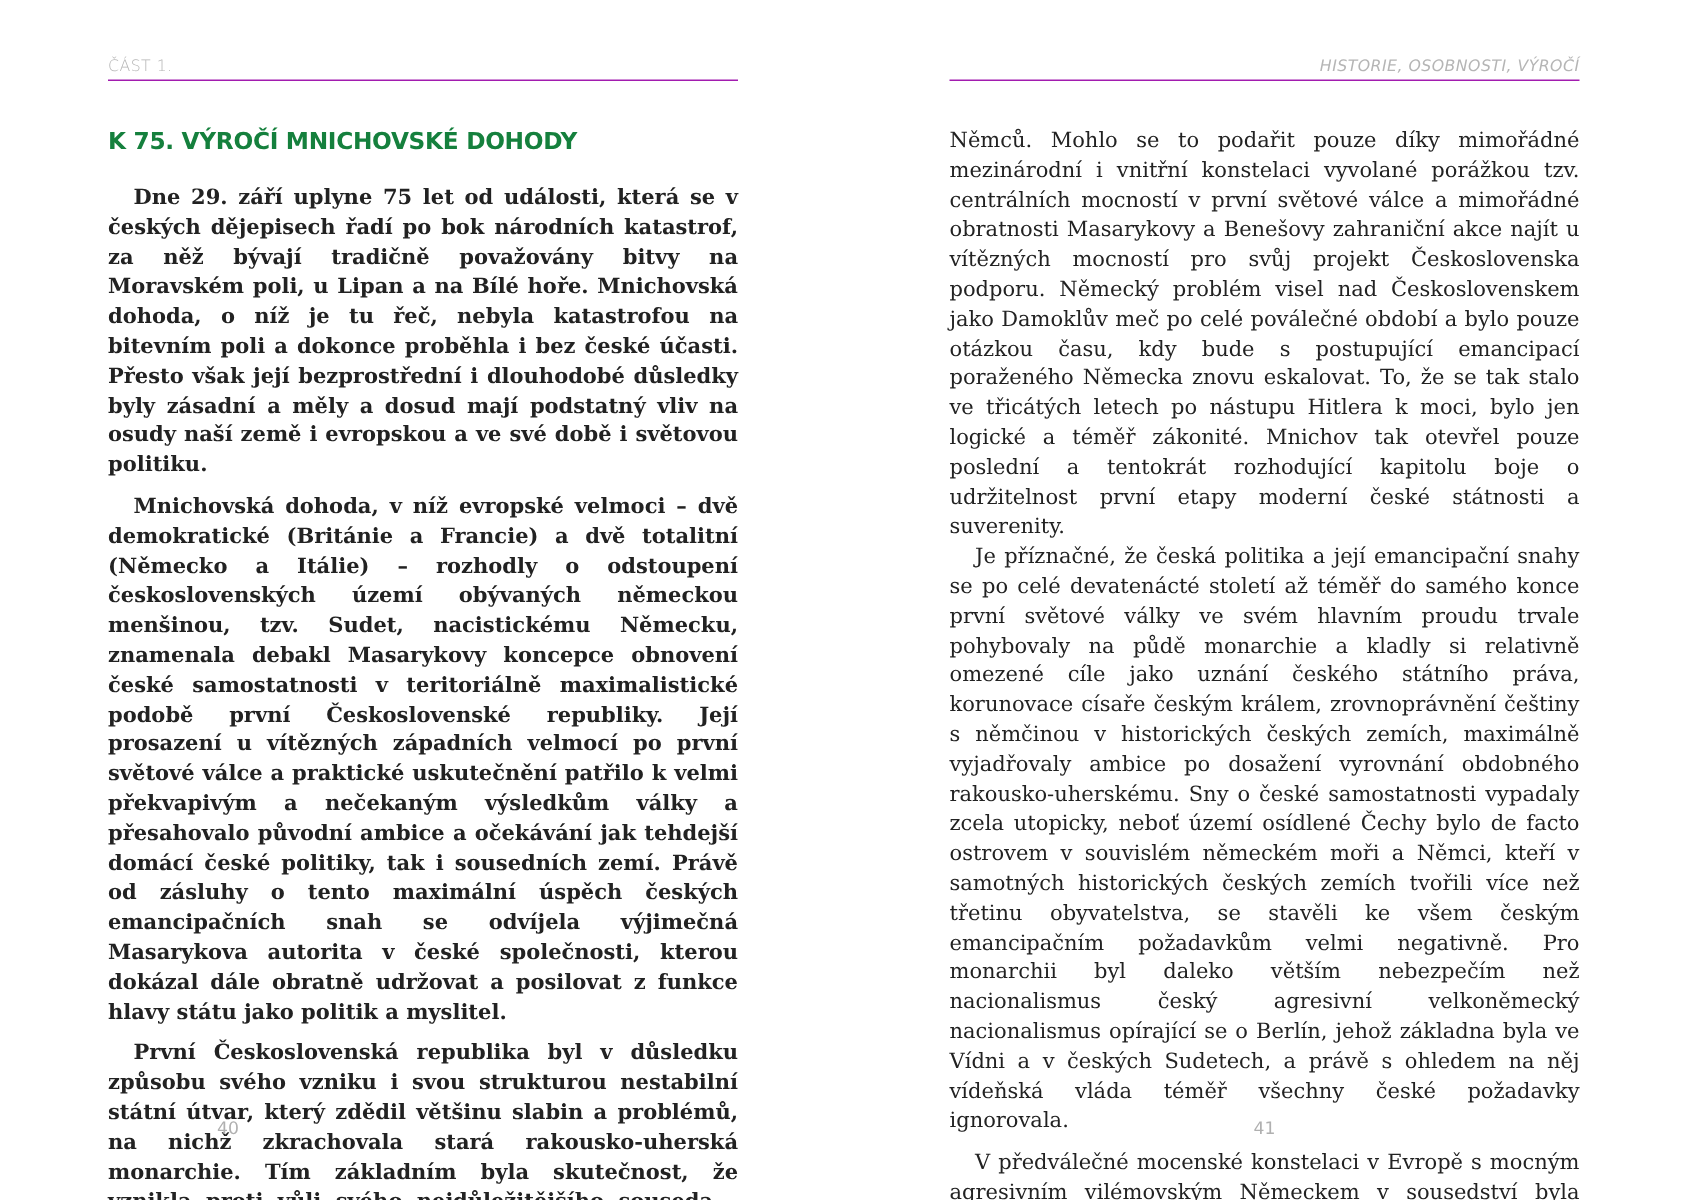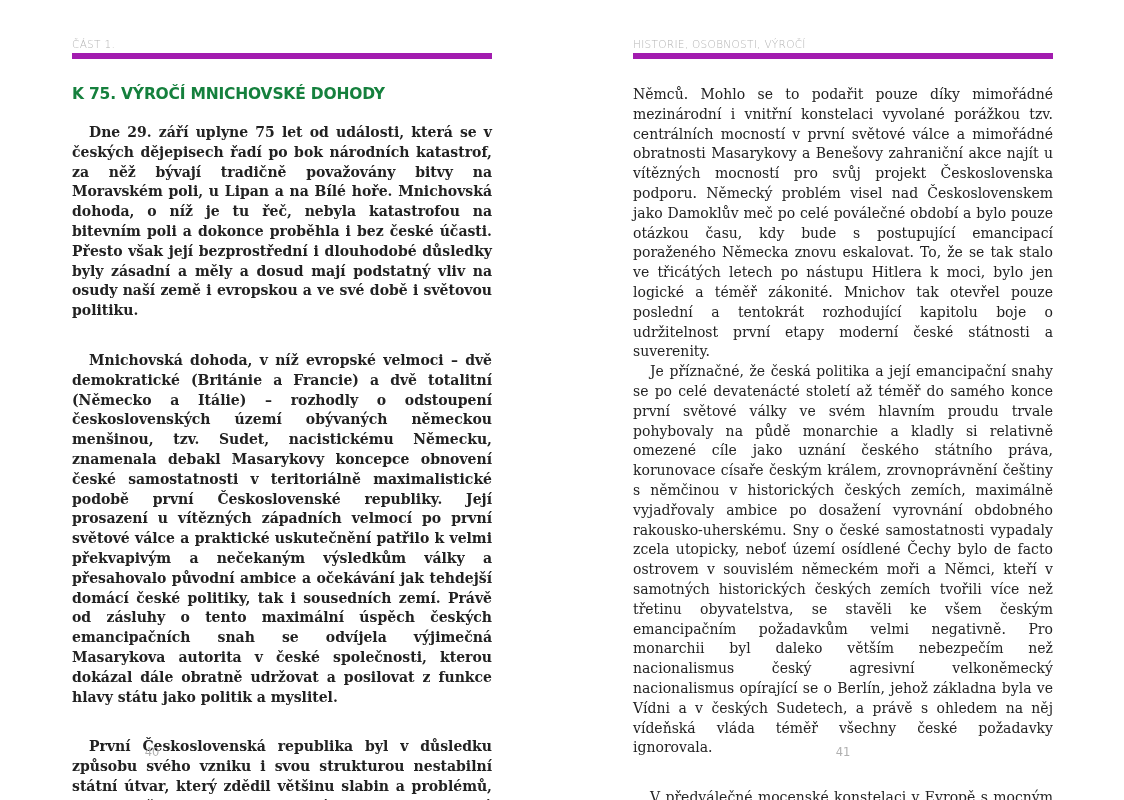--- a/index.html
+++ b/index.html
@@ -25,25 +25,25 @@
     .running-head {
       position: absolute;
       top: 38px;
       left: 0;
       width: 420px;
       font-family: "DejaVu Sans", sans-serif;
       font-size: 10.5px;
       letter-spacing: 0.3px;
       color: #b5b5b5;
       padding-bottom: 3px;
-      border-bottom: 6px solid #a21caf;
+      border-bottom: 1px solid #a21caf;
       text-transform: uppercase;
       font-weight: 300;
     }
-    .page-right .running-head { text-align: left; }
+    .page-right .running-head { text-align: right; font-style: italic; }
 
     .chapter-title {
       position: absolute;
       top: 85px;
       left: 0;
       width: 420px;
       font-family: "DejaVu Sans", sans-serif;
       font-weight: bold;
       font-size: 15.5px;
       color: #15803d;
@@ -59,21 +59,21 @@
       line-height: 19.8px;
       color: #222222;
       text-align: justify;
       hyphens: manual;
     }
     .body-text p {
       margin: 0;
       text-indent: 17px;
     }
     .body-text p.no-indent { text-indent: 0; }
-    .body-text p.gap-before { margin-top: 30px; }
+    .body-text p.gap-before { margin-top: 8px; }
 
     .page-left .body-text { top: 123px; font-weight: bold; }
     .page-right .body-text { top: 85px; }
 
     .folio {
       position: absolute;
       top: 745px;
       width: 420px;
       text-align: center;
       font-family: "DejaVu Sans", sans-serif;

